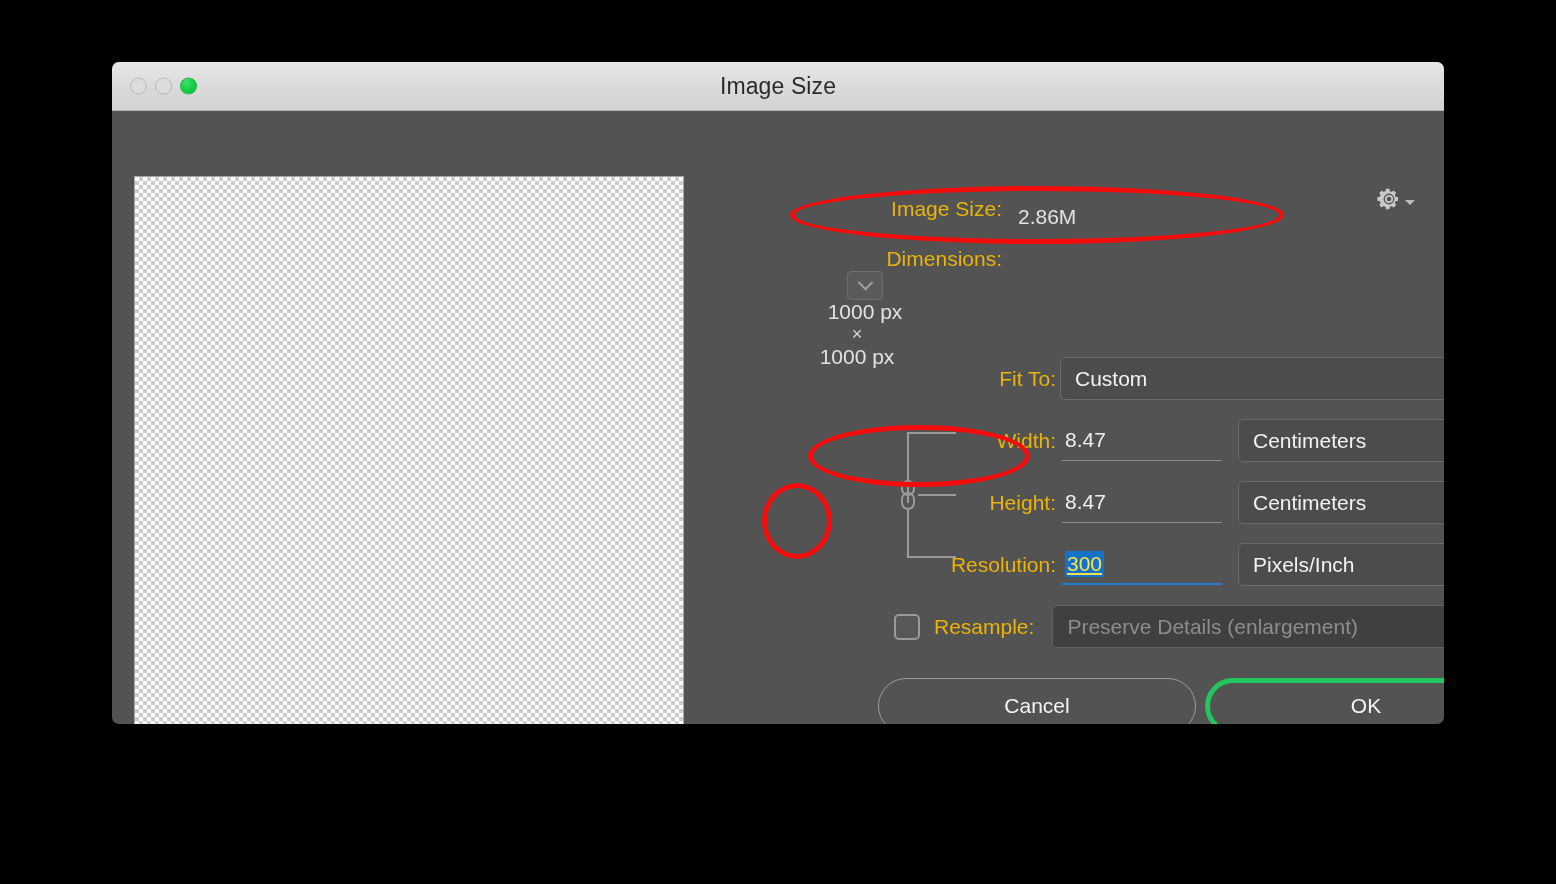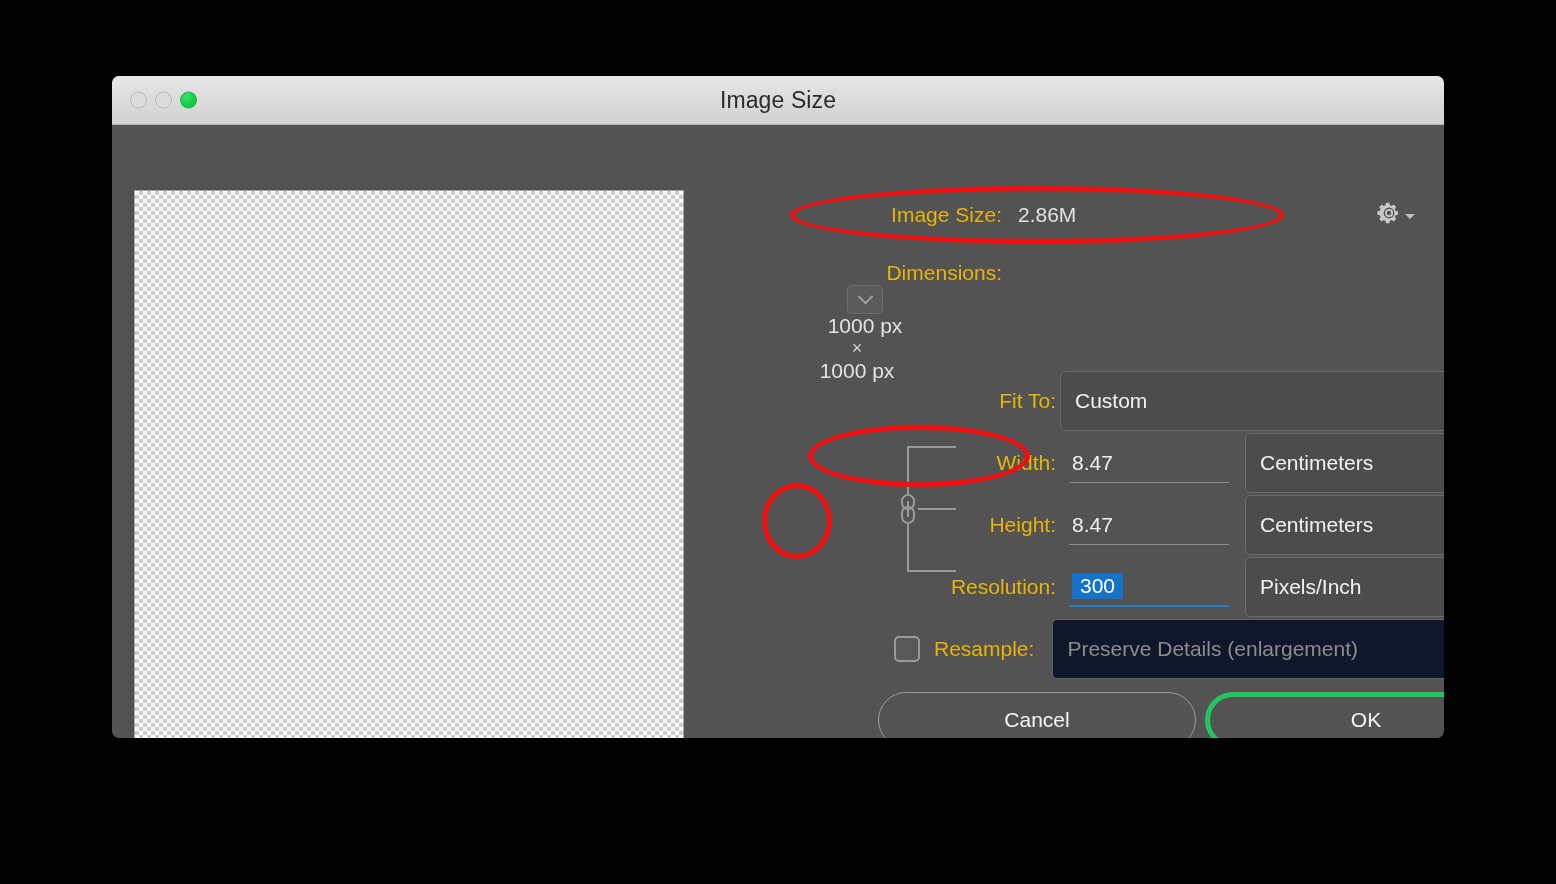--- a/index.html
+++ b/index.html
@@ -16,21 +16,21 @@
     position: relative;
     width: 1556px;
     height: 884px;
     background: #000000;
   }
 
   
   .dialog {
     position: absolute;
     left: 112px;
-    top: 76px;
+    top: 62px;
     width: 1332px;
     height: 662px;
     background: #535353;
     border-radius: 7px;
     box-shadow: 0 6px 26px rgba(0,0,0,0.55);
     overflow: hidden;
   }
 
   .titlebar {
     position: relative;
@@ -117,21 +117,21 @@
   }
   .val {
     color: #e2e2e2;
     font-size: 21px;
     white-space: nowrap;
   }
 
   
   .row-imagesize { left: 0px; top: 78px; width: 560px; justify-content: flex-start; }
   .row-imagesize .lbl { width: 290px; }
-  .row-imagesize .val { margin-left: 16px; }
+  .row-imagesize .val { margin-left: 16px; margin-top: 16px; }
 
   
   .gear-btn {
     position: absolute;
     right: 24px;
     top: 72px;
     width: 44px;
     height: 32px;
     display: flex;
     align-items: center;
@@ -168,59 +168,60 @@
   }
   .dims-val { margin-left: 16px; }
   .dims-x { margin: 0 11px; font-size: 18px; color: #d8d8d8; }
 
   
   .field-row { position: absolute; display: flex; align-items: center; }
   .field-row .lbl { width: 344px; }
 
   .select {
     box-sizing: border-box;
-    height: 60px;
+    height: 43px;
     background: #4c4c4c;
     border: 1px solid #6a6a6a;
     border-radius: 5px;
     display: flex;
     align-items: center;
     padding: 16px 14px;
     color: #f2f2f2;
     font-size: 21px;
     position: relative;
   }
   .select.disabled {
-    background: #0f172a;
+    background: #404040;
     border-color: #626262;
     color: #8d8d8d;
   }
 
   
   .row-fit { left: 0px; top: 246px; }
   .row-fit .select { width: 466px; margin-left: 4px; }
 
   
   .numfield {
     box-sizing: border-box;
     width: 160px;
     height: 40px;
-    margin-left: 13px;
+    margin-left: 6px;
     display: flex;
     align-items: center;
     border-bottom: 1px solid #8c8c8c;
     color: #f0f0f0;
     font-size: 21px;
     padding-left: 3px;
   }
   .numfield.focused { border-bottom: 2px solid #1d7fd4; }
   .sel-text {
     background: #1473c8;
-    color: #ffffff;
-    padding: 1px 8px;
+    color: #fde047;
+    padding: 1px 2px;
+    text-decoration: underline;
   }
 
   .unitsel {
     width: 294px;
     margin-left: 16px;
   }
 
   .row-width  { left: 0px; top: 308px; }
   .row-height { left: 0px; top: 370px; }
   .row-res    { left: 0px; top: 432px; }

